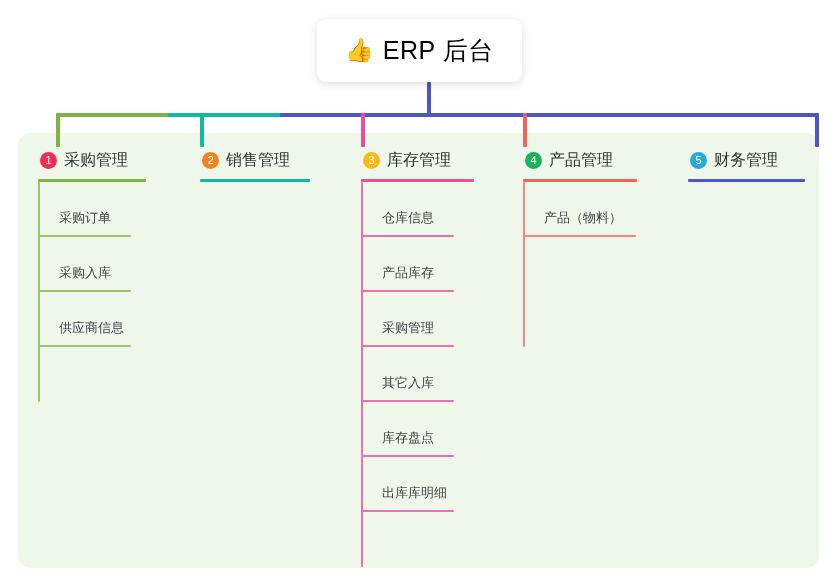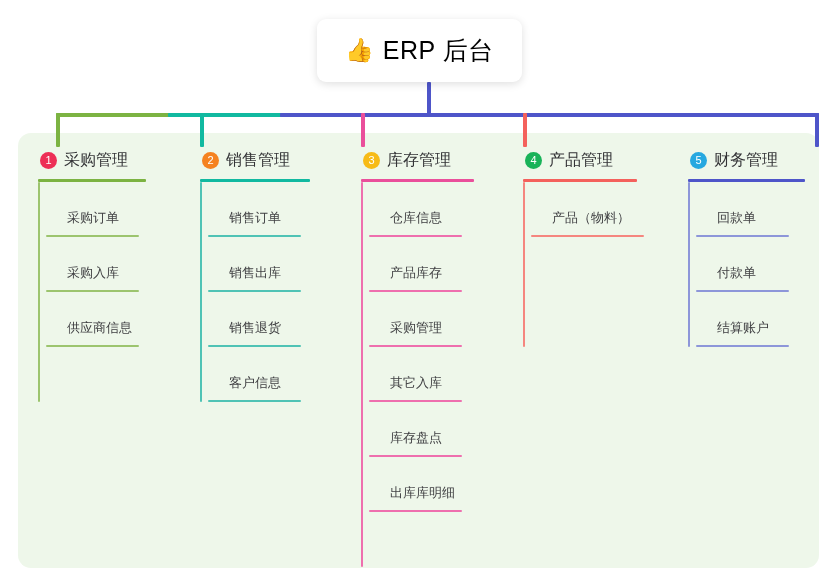--- a/index.html
+++ b/index.html
@@ -121,21 +121,21 @@
   .col-rule {
     height: 3px;
     margin-top: 6px;
     border-radius: 1px;
   }
 
   
   .leaves {
     position: relative;
     margin-top: 0px;
-    padding-left: 8px;
+    padding-left: 0px;
   }
   .spine {
     position: absolute;
     left: 0px; top: 0px;
     width: 2px;
     border-radius: 1px;
   }
   .leaf {
     position: relative;
     height: 55px;
@@ -200,39 +200,20 @@
           <div class="leaf-rule" style="background: rgb(156, 196, 110); width: 93px;"></div>
         </div>
       </div>
     </div>
     <div class="col col-2">
       <div class="col-header">
         <span class="badge" style="background: rgb(245, 130, 32);">2</span>
         <span class="col-title">销售管理</span>
       </div>
       <div class="col-rule" style="background: rgb(17, 185, 160); width: 110px;"></div>
-      <div class="leaves">
-        <div class="spine" style="background: rgb(79, 195, 181); height: 220px;"></div>
-        <div class="leaf">
-          <span class="leaf-label">销售订单</span>
-          <div class="leaf-rule" style="background: rgb(79, 195, 181); width: 93px;"></div>
-        </div>
-        <div class="leaf">
-          <span class="leaf-label">销售出库</span>
-          <div class="leaf-rule" style="background: rgb(79, 195, 181); width: 93px;"></div>
-        </div>
-        <div class="leaf">
-          <span class="leaf-label">销售退货</span>
-          <div class="leaf-rule" style="background: rgb(79, 195, 181); width: 93px;"></div>
-        </div>
-        <div class="leaf">
-          <span class="leaf-label">客户信息</span>
-          <div class="leaf-rule" style="background: rgb(79, 195, 181); width: 93px;"></div>
-        </div>
-      </div>
     </div>
     <div class="col col-3">
       <div class="col-header">
         <span class="badge" style="background: rgb(247, 187, 23);">3</span>
         <span class="col-title">库存管理</span>
       </div>
       <div class="col-rule" style="background: rgb(234, 79, 155); width: 113px;"></div>
       <div class="leaves">
         <div class="spine" style="background: rgb(238, 111, 174); height: 385px;"></div>
         <div class="leaf">
@@ -274,29 +255,14 @@
           <div class="leaf-rule" style="background: rgb(245, 134, 127); width: 113px;"></div>
         </div>
       </div>
     </div>
     <div class="col col-5">
       <div class="col-header">
         <span class="badge" style="background: rgb(38, 168, 224);">5</span>
         <span class="col-title">财务管理</span>
       </div>
       <div class="col-rule" style="background: rgb(78, 85, 201); width: 117px;"></div>
-      <div class="leaves">
-        <div class="spine" style="background: rgb(141, 150, 217); height: 165px;"></div>
-        <div class="leaf">
-          <span class="leaf-label">回款单</span>
-          <div class="leaf-rule" style="background: rgb(141, 150, 217); width: 93px;"></div>
-        </div>
-        <div class="leaf">
-          <span class="leaf-label">付款单</span>
-          <div class="leaf-rule" style="background: rgb(141, 150, 217); width: 93px;"></div>
-        </div>
-        <div class="leaf">
-          <span class="leaf-label">结算账户</span>
-          <div class="leaf-rule" style="background: rgb(141, 150, 217); width: 93px;"></div>
-        </div>
-      </div>
     </div>
   </div>
 
 </body></html>

